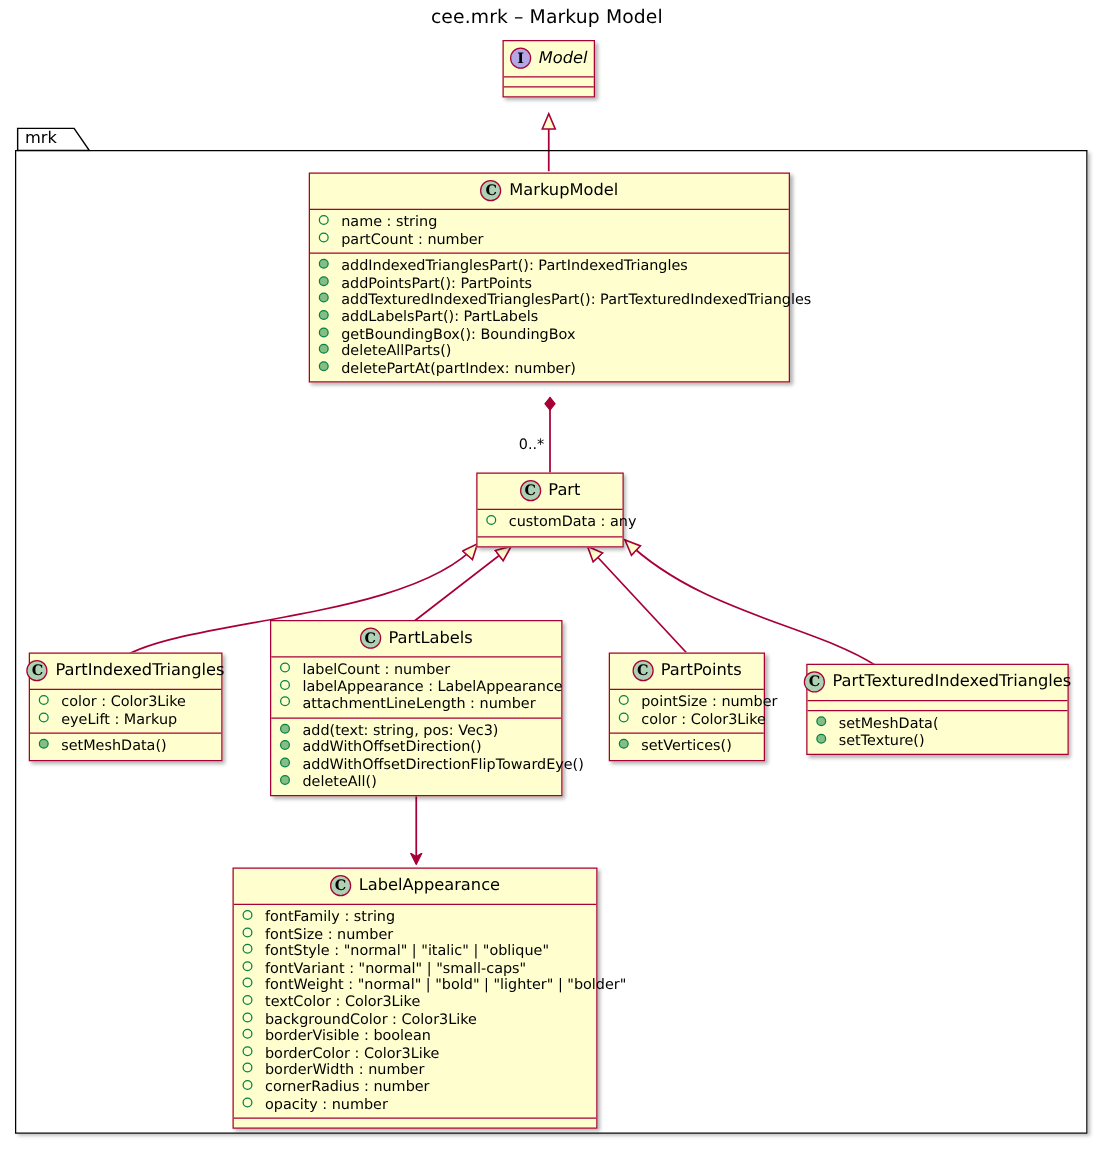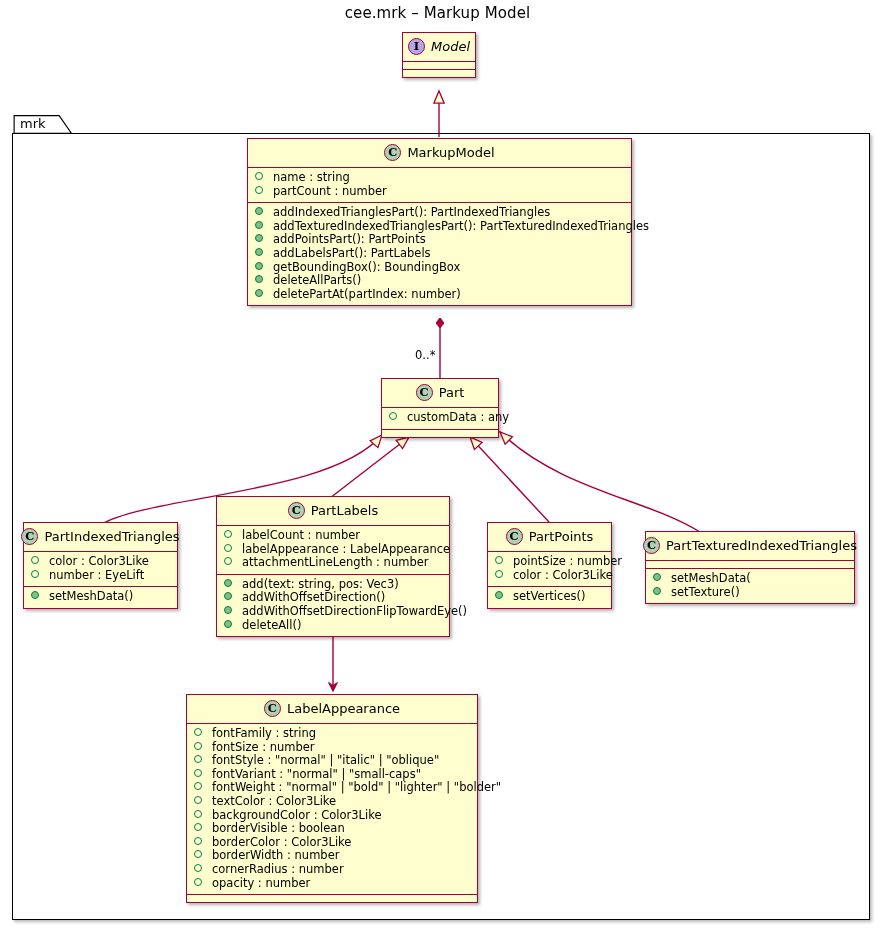--- a/index.html
+++ b/index.html
@@ -215,21 +215,21 @@
       
       <path d="M 700 532 C 650 500, 560 490, 500 432" marker-end="url(#hollow-triangle)"></path>
 
        LabelAppearance : association --&gt;
       <path d="M 333 637 L 333 691" marker-end="url(#open-arrow)"></path>
     </g>
   </svg>
 
   <div class="edge-label" style="left:415px; top:348px;">0..*</div>
 
-  <div class="package-frame" style="left:12px; top:115px; width:858px; height:805px;">
+  <div class="package-frame" style="left:12px; top:102px; width:858px; height:805px;">
     <svg class="package-tab" width="62" height="20" viewBox="0 0 62 20">
       <path d="M 0.6 0.6 L 48 0.6 L 61 19.4 L 0.6 19.4 z" fill="#FFFFFF" stroke="#000000" stroke-width="1.2"></path>
     </svg>
     <div class="package-tab-label">mrk</div>
     <div class="package-body"></div>
   </div>
 
   <div class="uml-class" style="left:402px; top:32px; width:74px;">
     <div class="class-header">
       <span class="stereo-icon interface-icon">I</span>
@@ -254,28 +254,28 @@
         <span class="member-text">partCount : number</span>
       </div>
     </div>
     <div class="compartment">
       <div class="member">
         <span class="vis-marker method"></span>
         <span class="member-text">addIndexedTrianglesPart(): PartIndexedTriangles</span>
       </div>
       <div class="member">
         <span class="vis-marker method"></span>
+        <span class="member-text">addPointsPart(): PartPoints</span>
+      </div>
+      <div class="member">
+        <span class="vis-marker method"></span>
         <span class="member-text">addTexturedIndexedTrianglesPart(): PartTexturedIndexedTriangles</span>
       </div>
       <div class="member">
         <span class="vis-marker method"></span>
-        <span class="member-text">addPointsPart(): PartPoints</span>
-      </div>
-      <div class="member">
-        <span class="vis-marker method"></span>
         <span class="member-text">addLabelsPart(): PartLabels</span>
       </div>
       <div class="member">
         <span class="vis-marker method"></span>
         <span class="member-text">getBoundingBox(): BoundingBox</span>
       </div>
       <div class="member">
         <span class="vis-marker method"></span>
         <span class="member-text">deleteAllParts()</span>
       </div>
@@ -305,21 +305,21 @@
       <span class="stereo-icon class-icon">C</span>
       <span class="class-name">PartIndexedTriangles</span>
     </div>
     <div class="compartment">
       <div class="member">
         <span class="vis-marker field"></span>
         <span class="member-text">color : Color3Like</span>
       </div>
       <div class="member">
         <span class="vis-marker field"></span>
-        <span class="member-text">number : EyeLift</span>
+        <span class="member-text">eyeLift : Markup</span>
       </div>
     </div>
     <div class="compartment">
       <div class="member">
         <span class="vis-marker method"></span>
         <span class="member-text">setMeshData()</span>
       </div>
     </div>
   </div>
 

